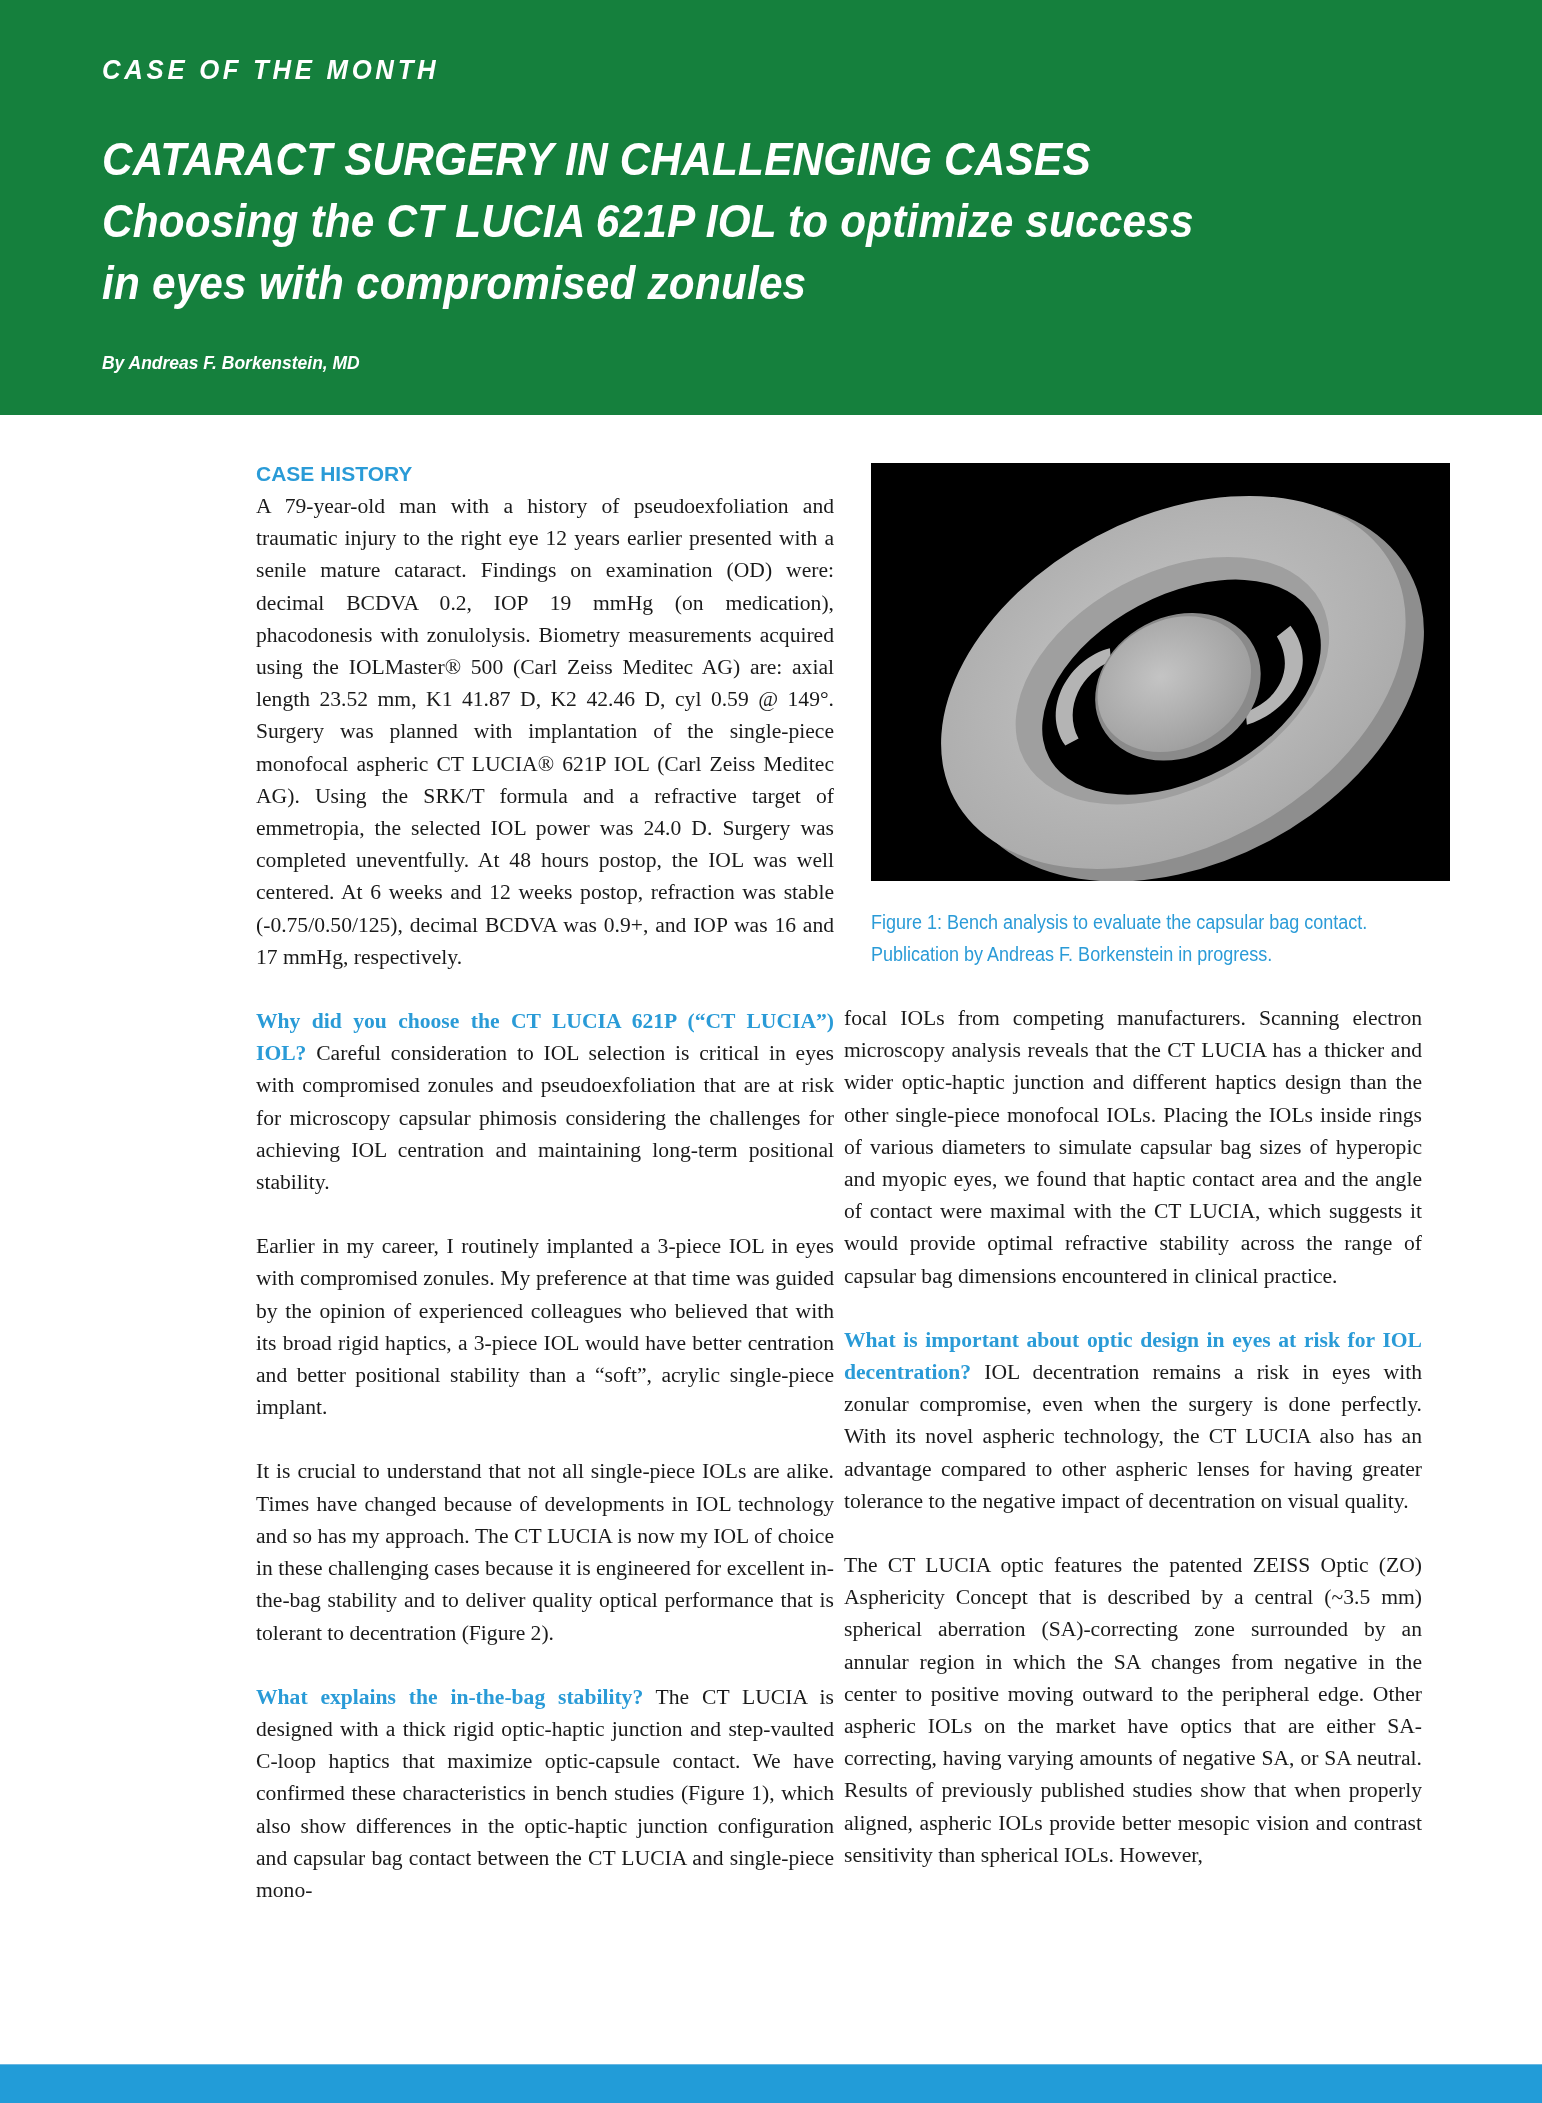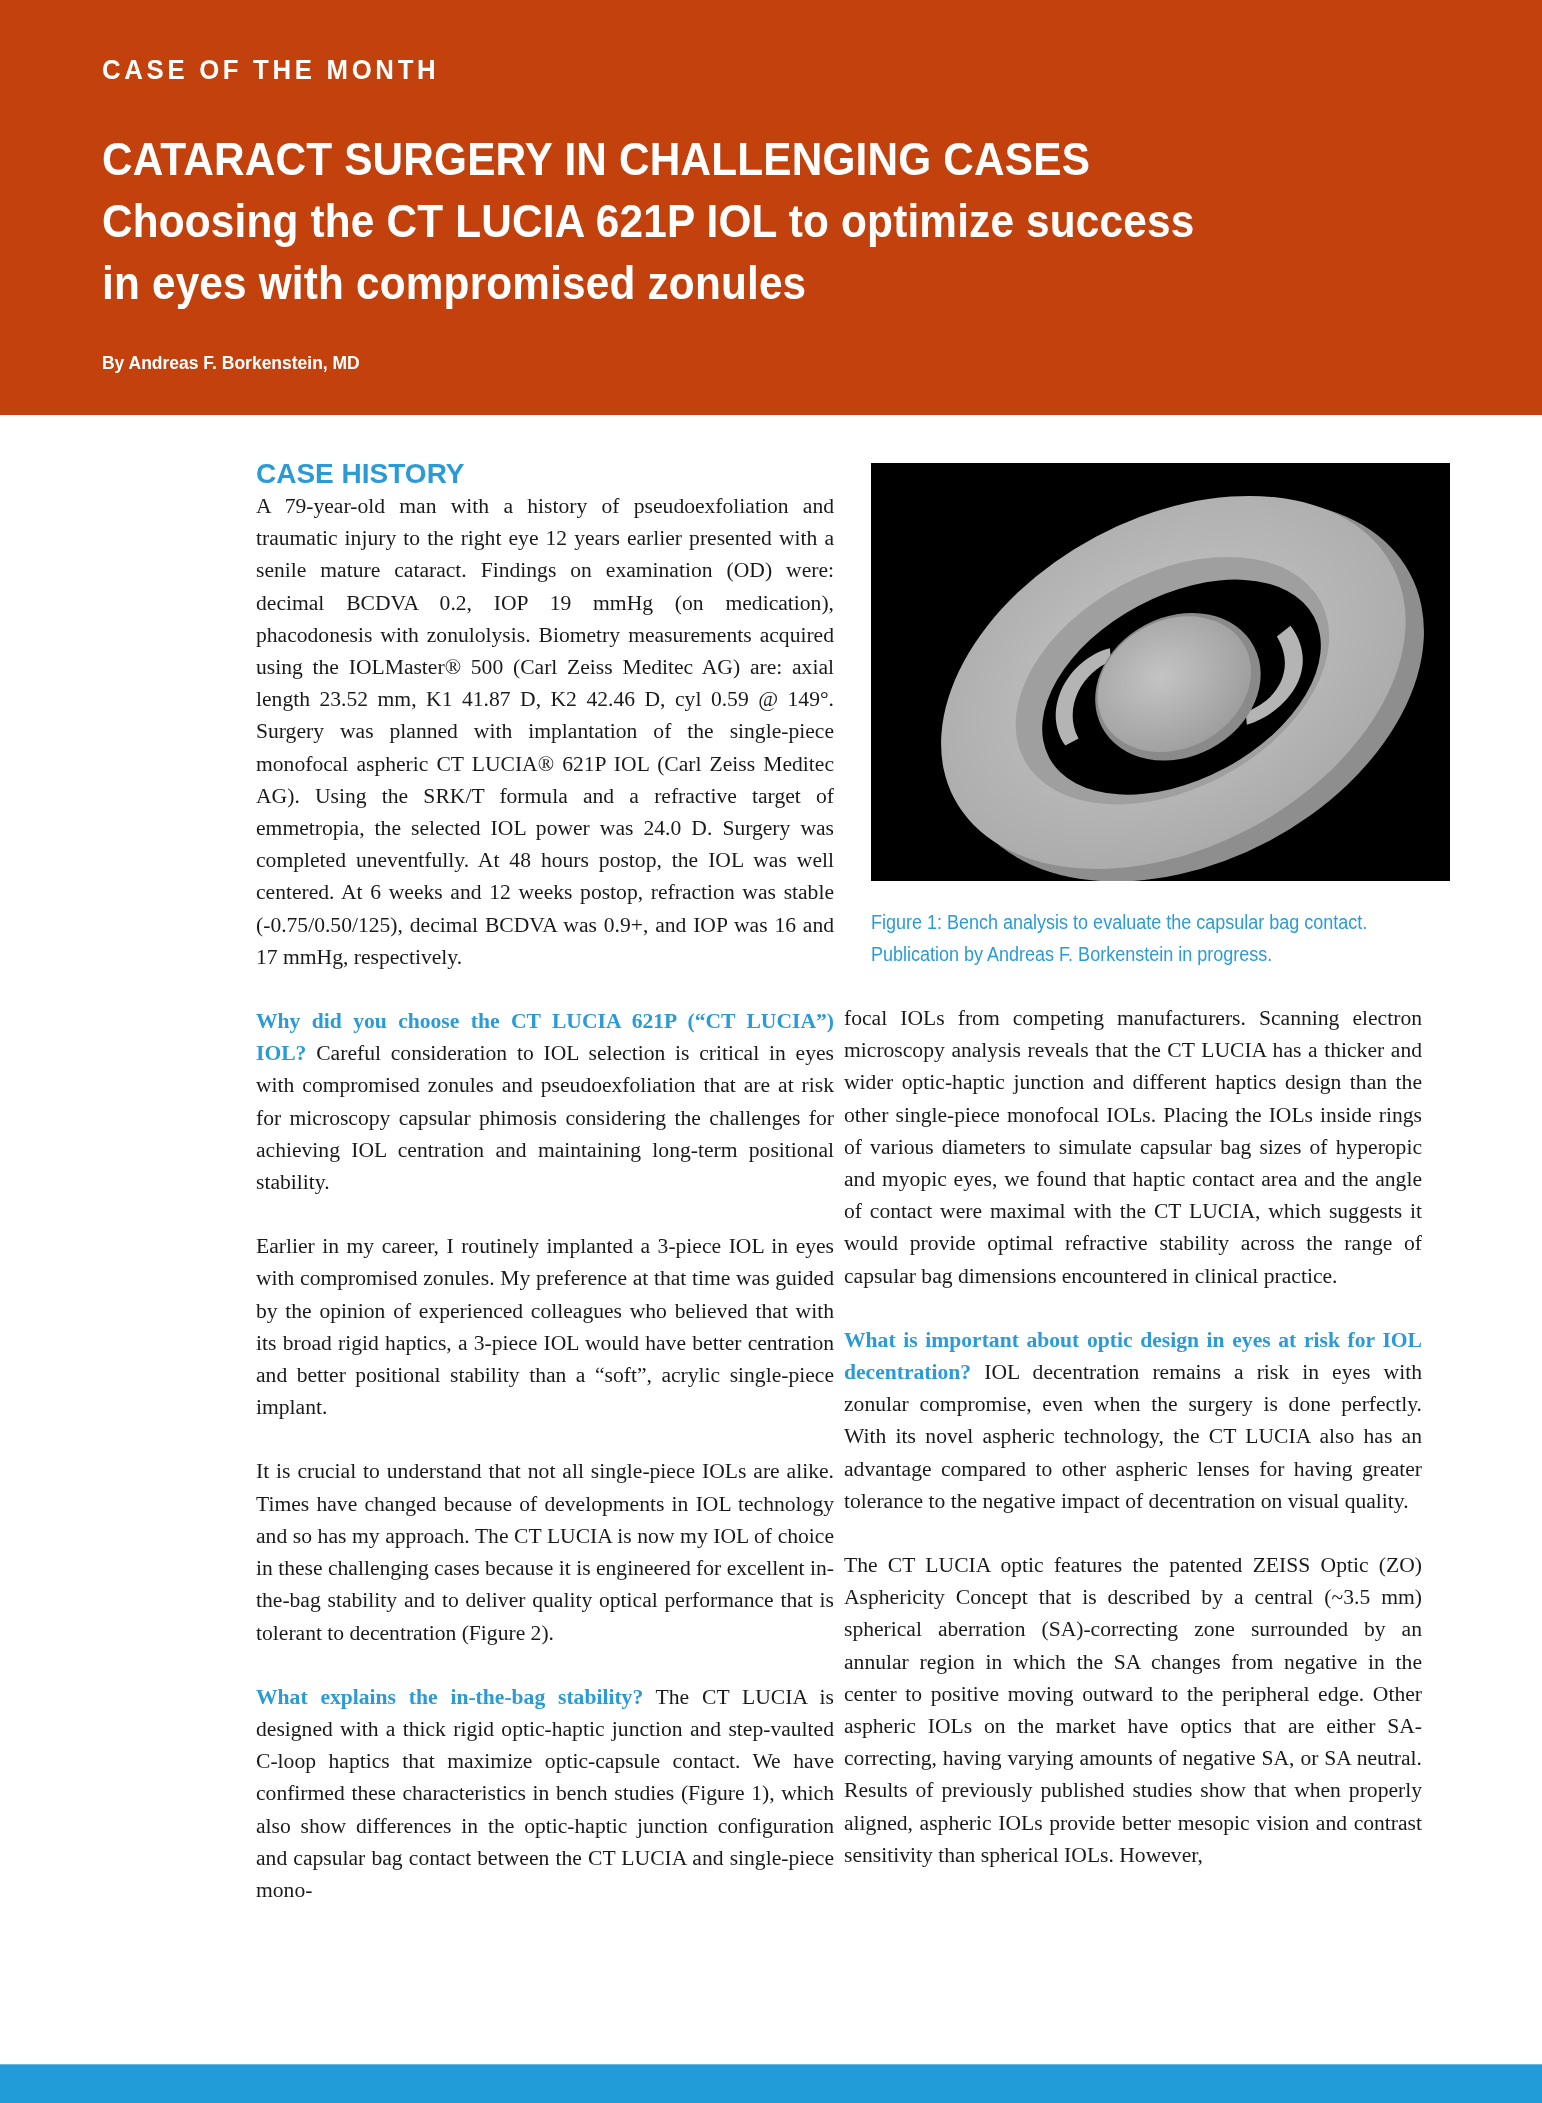--- a/index.html
+++ b/index.html
@@ -13,23 +13,24 @@
       position: relative;
       overflow: hidden;
       font-family: "Liberation Serif", "DejaVu Serif", serif;
       color: #1a1a1a;
     }
     .header {
       position: absolute;
       left: 0; top: 0;
       width: 1542px;
       height: 415px;
-      background: #c2410c;
+      background: #15803d;
       color: #ffffff;
       font-family: "Liberation Sans", "DejaVu Sans", sans-serif;
+      font-style: italic;
     }
     .kicker {
       position: absolute;
       left: 102px;
       top: 54px;
       font-size: 28px;
       font-weight: bold;
       letter-spacing: 4px;
       transform: scaleX(0.92);
       transform-origin: left top;
@@ -72,21 +73,21 @@
       top: 1002px;
       width: 578px;
     }
     .col p {
       margin: 0 0 32px 0;
     }
     .section-title {
       font-family: "Liberation Sans", "DejaVu Sans", sans-serif;
       color: #2a9bd7;
       font-weight: bold;
-      font-size: 28px;
+      font-size: 21px;
       line-height: 28px;
       display: block;
       margin-top: 0;
       margin-bottom: 2px;
     }
     .q {
       color: #2a9bd7;
       font-weight: bold;
     }
     .figure {

